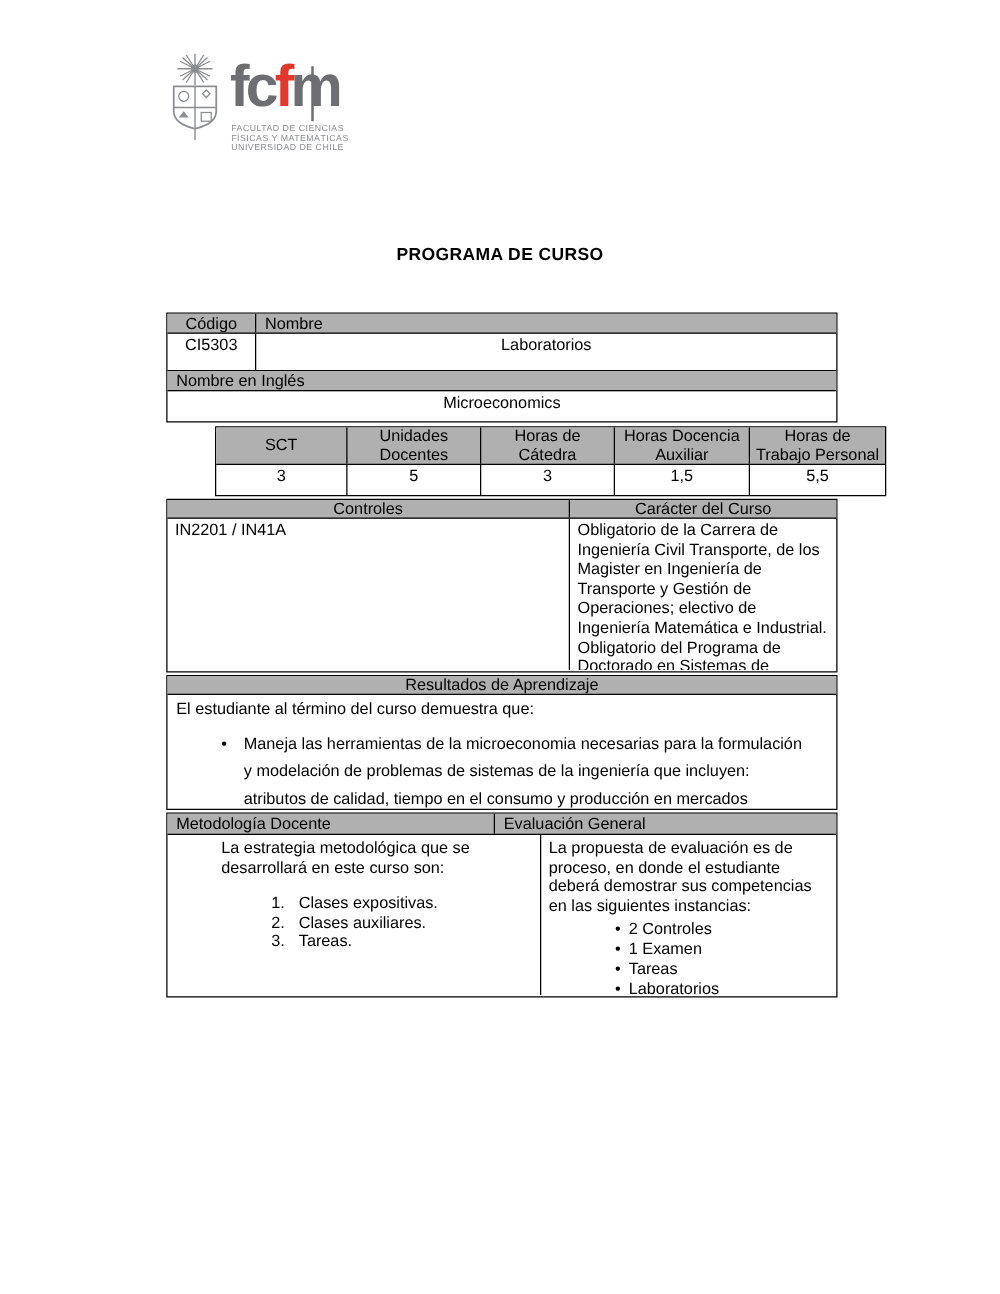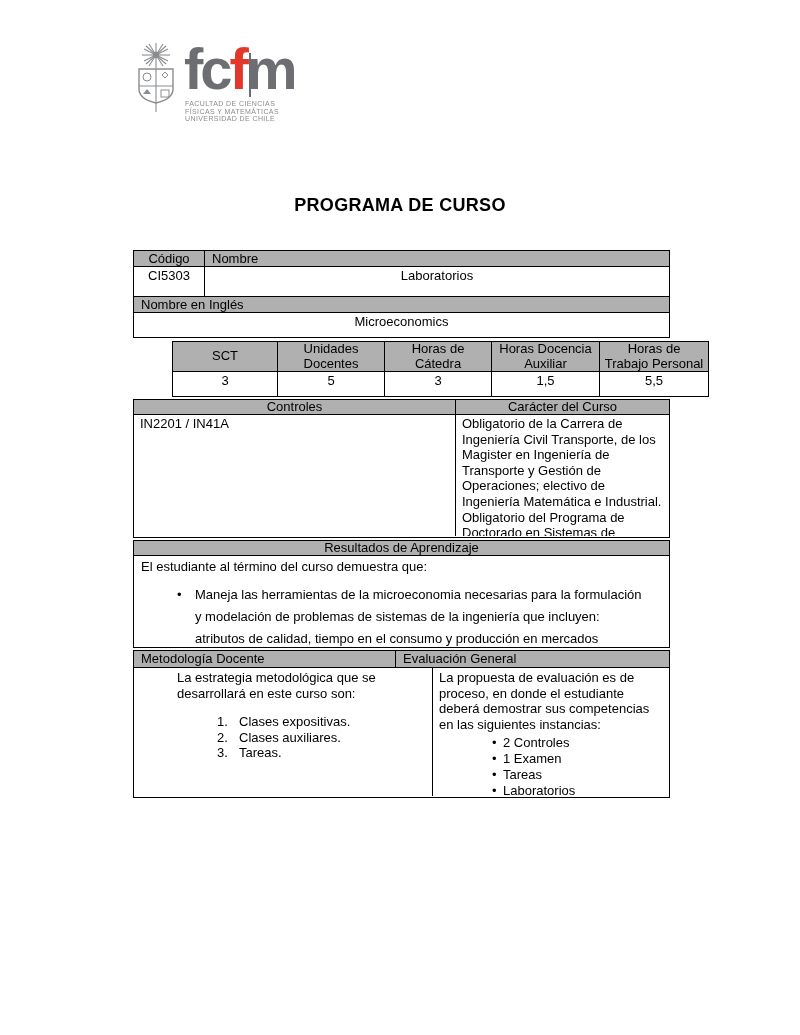--- a/index.html
+++ b/index.html
@@ -3,30 +3,30 @@
 <meta charset="utf-8">
 <style>
   * { margin:0; padding:0; box-sizing:border-box; }
   html,body { width:800px; height:1035px; background:#fff; }
   body { font-family:"Liberation Sans","DejaVu Sans",sans-serif; color:#000; position:relative; }
   .page { position:absolute; inset:0; background:#fff; }
 
   
   .logo { position:absolute; left:130px; top:40px; width:180px; height:85px; }
   .crest { position:absolute; left:2px; top:2px; }
-  .wordmark { position:absolute; left:54px; top:6px; font-weight:bold; font-size:58px;
+  .wordmark { position:absolute; left:54px; top:6px; font-weight:bold; font-size:47px;
               letter-spacing:-3px; color:#6d6e71; line-height:46px; }
   .wordmark .red { color:#e2372b; }
   .logo-rule { position:absolute; left:119px; top:13px; width:1.5px; height:44px; background:#6d6e71; }
   .logo-sub { position:absolute; left:55px; top:60px; font-size:7px; line-height:7.5px;
               color:#8a8c8f; letter-spacing:0.4px; white-space:nowrap; }
 
   
   .doc-title { position:absolute; left:0; right:0; top:195px; text-align:center;
-               font-size:18px; font-weight:bold; letter-spacing:0.3px; }
+               font-size:14px; font-weight:bold; letter-spacing:0.3px; }
 
   
   .tbl { position:absolute; left:133px; width:537px; border:1.5px solid #000; background:#fff;
          font-size:13px; }
   .row { display:flex; border-bottom:1px solid #000; }
   .row:last-child { border-bottom:none; }
   .cell { border-right:1px solid #000; overflow:hidden; }
   .cell:last-child { border-right:none; }
   .gray { background:#b0b0b0; }
   .c { text-align:center; }

